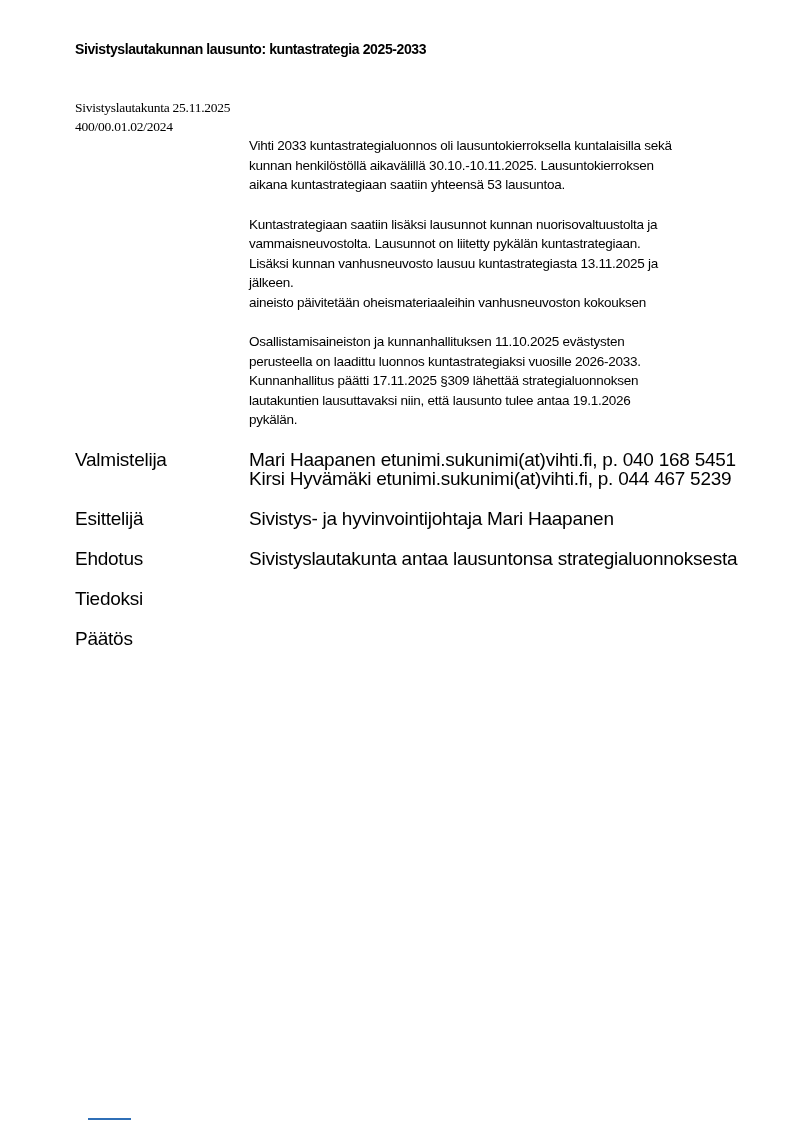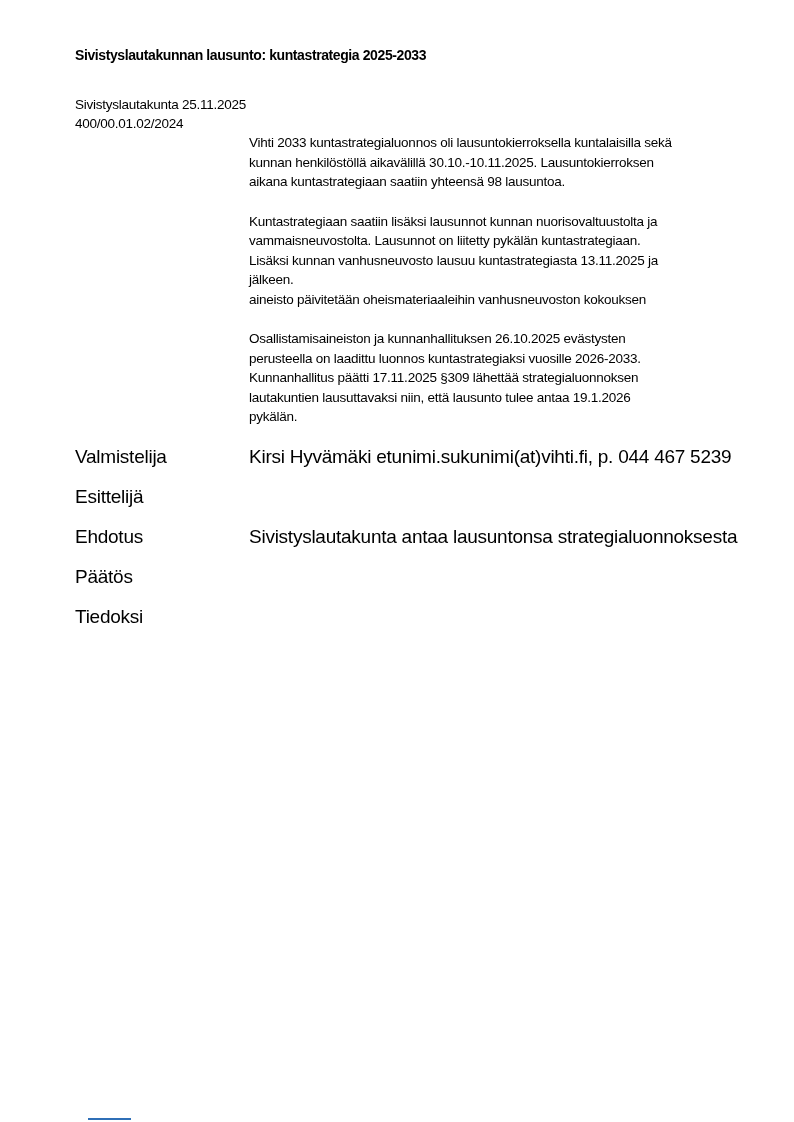--- a/index.html
+++ b/index.html
@@ -15,36 +15,37 @@
     margin: 0 auto;
     background: #ffffff;
     overflow: hidden;
     font-family: "Liberation Sans", "DejaVu Sans", sans-serif;
     color: #000000;
     -webkit-font-smoothing: antialiased;
   }
   .content {
     position: absolute;
     left: 75px;
-    top: 46px;
+    top: 40px;
     width: 680px;
   }
   .doc-title {
     margin: 0;
     font-size: 14px;
     font-weight: 700;
     line-height: 19px;
     letter-spacing: -0.4px;
     white-space: nowrap;
   }
   .meta {
-    margin-top: 30px;
+    margin-top: 39px;
     font-size: 13.5px;
     line-height: 19px;
     letter-spacing: -0.25px;
+    font-family: Liberation Serif, serif;
   }
   .meta div { white-space: nowrap; }
   .body-col {
     margin-left: 174px;
     font-size: 13.5px;
     line-height: 19.5px;
     letter-spacing: -0.25px;
   }
   .para { margin: 0 0 20px 0; }
   .para .line { white-space: nowrap; }
@@ -84,68 +85,72 @@
     <div class="meta">
       <div>Sivistyslautakunta 25.11.2025</div>
       <div>400/00.01.02/2024</div>
     </div>
 
     <div class="body-col">
 
       <div class="para">
         <div class="line">Vihti 2033 kuntastrategialuonnos oli lausuntokierroksella kuntalaisilla sekä</div>
         <div class="line">kunnan henkilöstöllä aikavälillä 30.10.-10.11.2025. Lausuntokierroksen</div>
-        <div class="line">aikana kuntastrategiaan saatiin yhteensä 98 lausuntoa.</div>
+        <div class="line">aikana kuntastrategiaan saatiin yhteensä 53 lausuntoa.</div>
       </div>
 
       <div class="para">
         <div class="line">Kuntastrategiaan saatiin lisäksi lausunnot kunnan nuorisovaltuustolta ja</div>
         <div class="line">vammaisneuvostolta. Lausunnot on liitetty pykälän kuntastrategiaan.</div>
         <div class="line">Lisäksi kunnan vanhusneuvosto lausuu kuntastrategiasta 13.11.2025 ja</div>
         <div class="line">jälkeen.</div>
         <div class="line">aineisto päivitetään oheismateriaaleihin vanhusneuvoston kokouksen</div>
       </div>
 
       <div class="para">
-        <div class="line">Osallistamisaineiston ja kunnanhallituksen 26.10.2025 evästysten</div>
+        <div class="line">Osallistamisaineiston ja kunnanhallituksen 11.10.2025 evästysten</div>
         <div class="line">perusteella on laadittu luonnos kuntastrategiaksi vuosille 2026-2033.</div>
         <div class="line">Kunnanhallitus päätti 17.11.2025 §309 lähettää strategialuonnoksen</div>
         <div class="line">lautakuntien lausuttavaksi niin, että lausunto tulee antaa 19.1.2026</div>
         <div class="line">pykälän.</div>
       </div>
 
     </div>
 
     <div class="fields">
 
       <div class="field-row">
         <div class="field-label">Valmistelija</div>
         <div class="field-value">
+          <div class="line">Mari Haapanen etunimi.sukunimi(at)vihti.fi, p. 040 168 5451</div>
           <div class="line">Kirsi Hyvämäki etunimi.sukunimi(at)vihti.fi, p. 044 467 5239</div>
         </div>
       </div>
 
       <div class="field-row">
         <div class="field-label">Esittelijä</div>
+        <div class="field-value">
+          <div class="line">Sivistys- ja hyvinvointijohtaja Mari Haapanen</div>
+        </div>
       </div>
 
       <div class="field-row">
         <div class="field-label">Ehdotus</div>
         <div class="field-value">
           <div class="line">Sivistyslautakunta antaa lausuntonsa strategialuonnoksesta</div>
         </div>
       </div>
 
       <div class="field-row">
-        <div class="field-label">Päätös</div>
+        <div class="field-label">Tiedoksi</div>
         <div class="field-value"></div>
       </div>
 
       <div class="field-row">
-        <div class="field-label">Tiedoksi</div>
+        <div class="field-label">Päätös</div>
         <div class="field-value"></div>
       </div>
 
     </div>
   </div>
 
   <div class="footer-line"></div>
 </div>
 
 </body></html>

